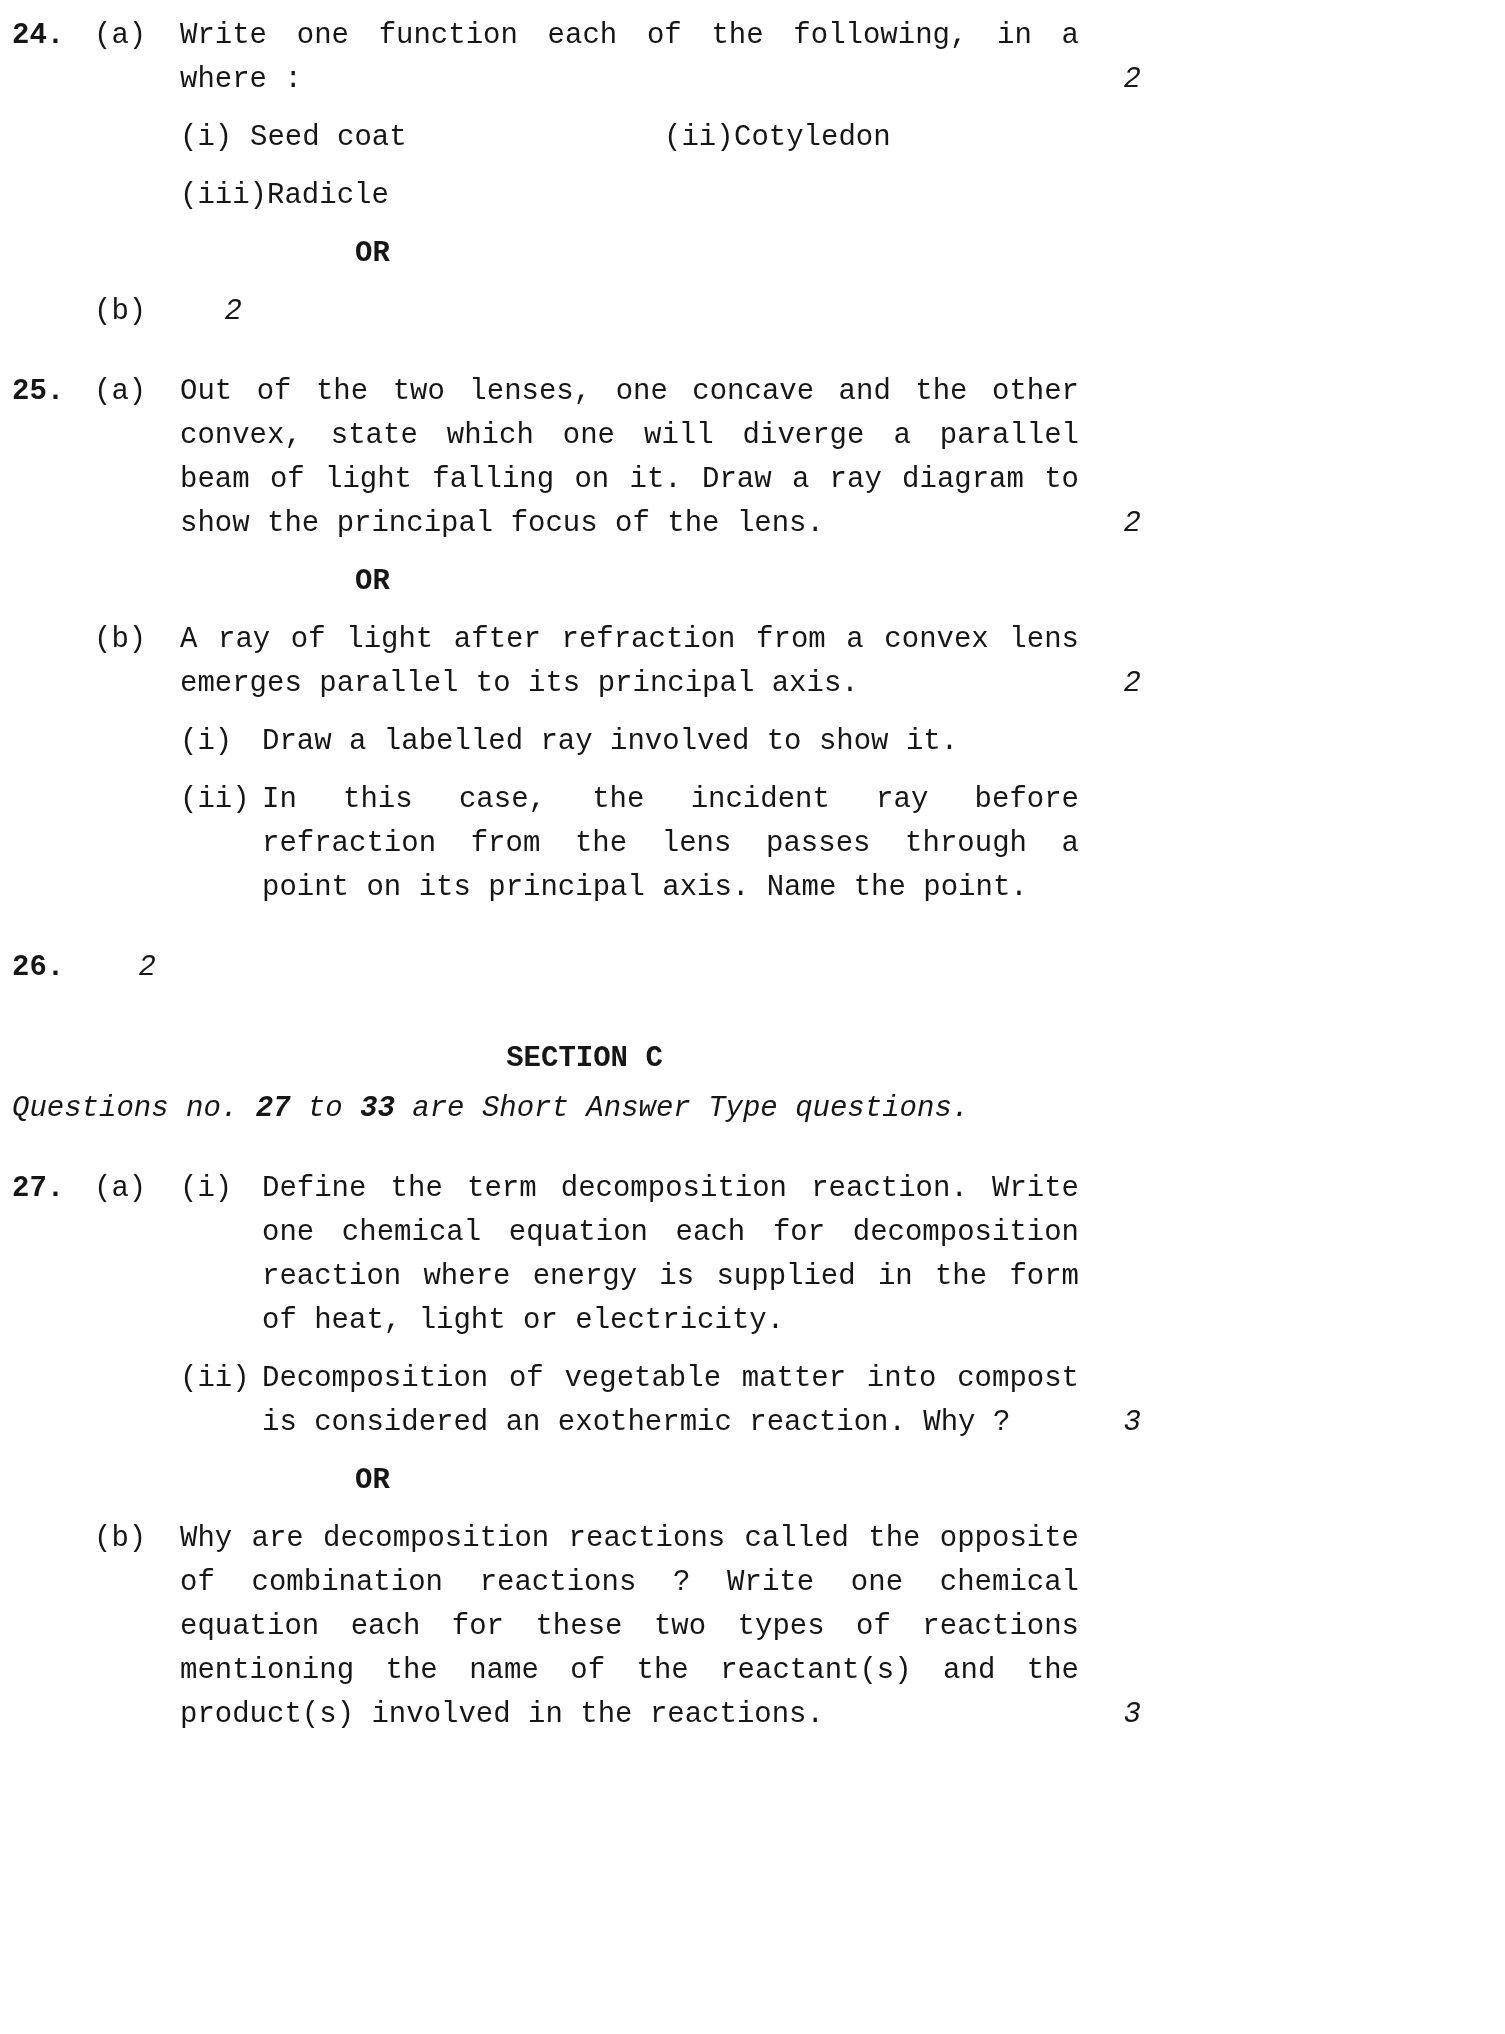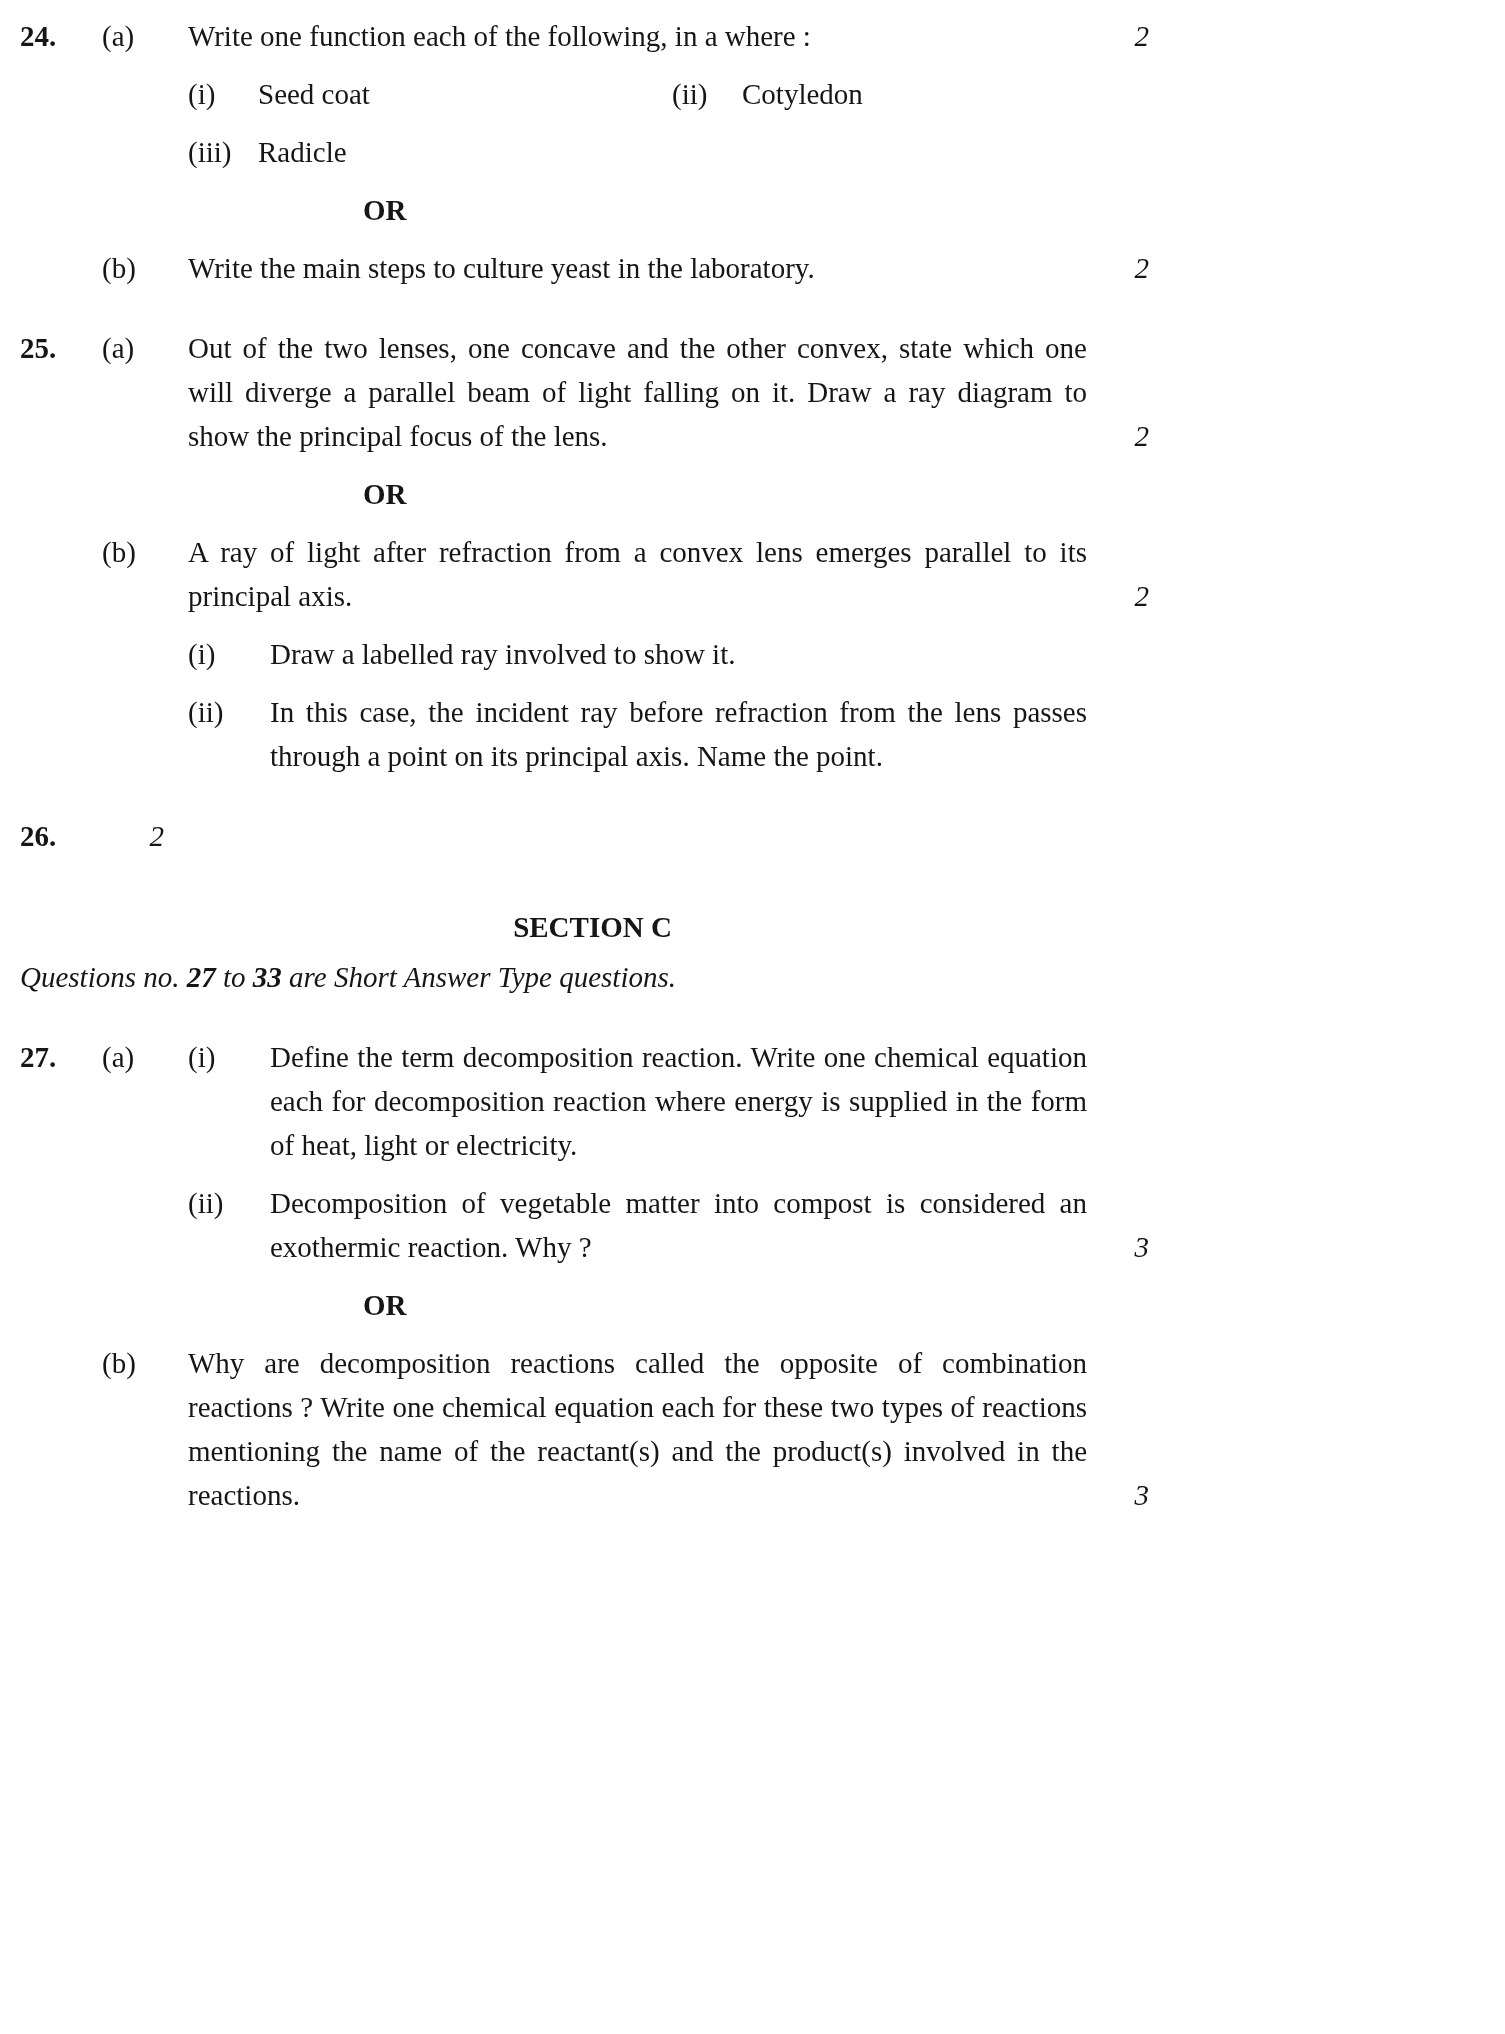--- a/index.html
+++ b/index.html
@@ -7,24 +7,24 @@
     margin: 0;
     padding: 0;
     background: #ffffff;
   }
   .page {
     position: relative;
     width: 1505px;
     height: 2034px;
     background: #ffffff;
     color: #161616;
-    font-family: Liberation Serif, serif;
+    font-family: Liberation Mono, monospace;
     font-size: 29px;
     line-height: 44px;
-    padding: 14px 0 0 20px;
+    padding: 14px 0 0 12px;
     overflow: hidden;
   }
   .content { width: 1145px; }
 
   .qsec { margin-top: 36px; }
   .qsec.first { margin-top: 0; }
   .qsec > * + * { margin-top: 14px; }
 
   .row { display: flex; align-items: flex-start; }
 
@@ -105,21 +105,20 @@
               <span>Radicle</span>
             </div>
           </div>
         </div>
         <div class="marks"></div>
       </div>
       <div class="or-row">OR</div>
       <div class="row">
         <div class="qnum"></div>
         <div class="plabel">(b)</div>
-        <div class="qbody">Write the main steps to culture yeast in the laboratory.</div>
         <div class="marks">2</div>
       </div>
     </section>
 
     <section class="qsec">
       <div class="row">
         <div class="qnum">25.</div>
         <div class="plabel">(a)</div>
         <div class="qbody">Out of the two lenses, one concave and the other convex, state which one will diverge a parallel beam of light falling on it. Draw a ray diagram to show the principal focus of the lens.</div>
         <div class="marks">2</div>

